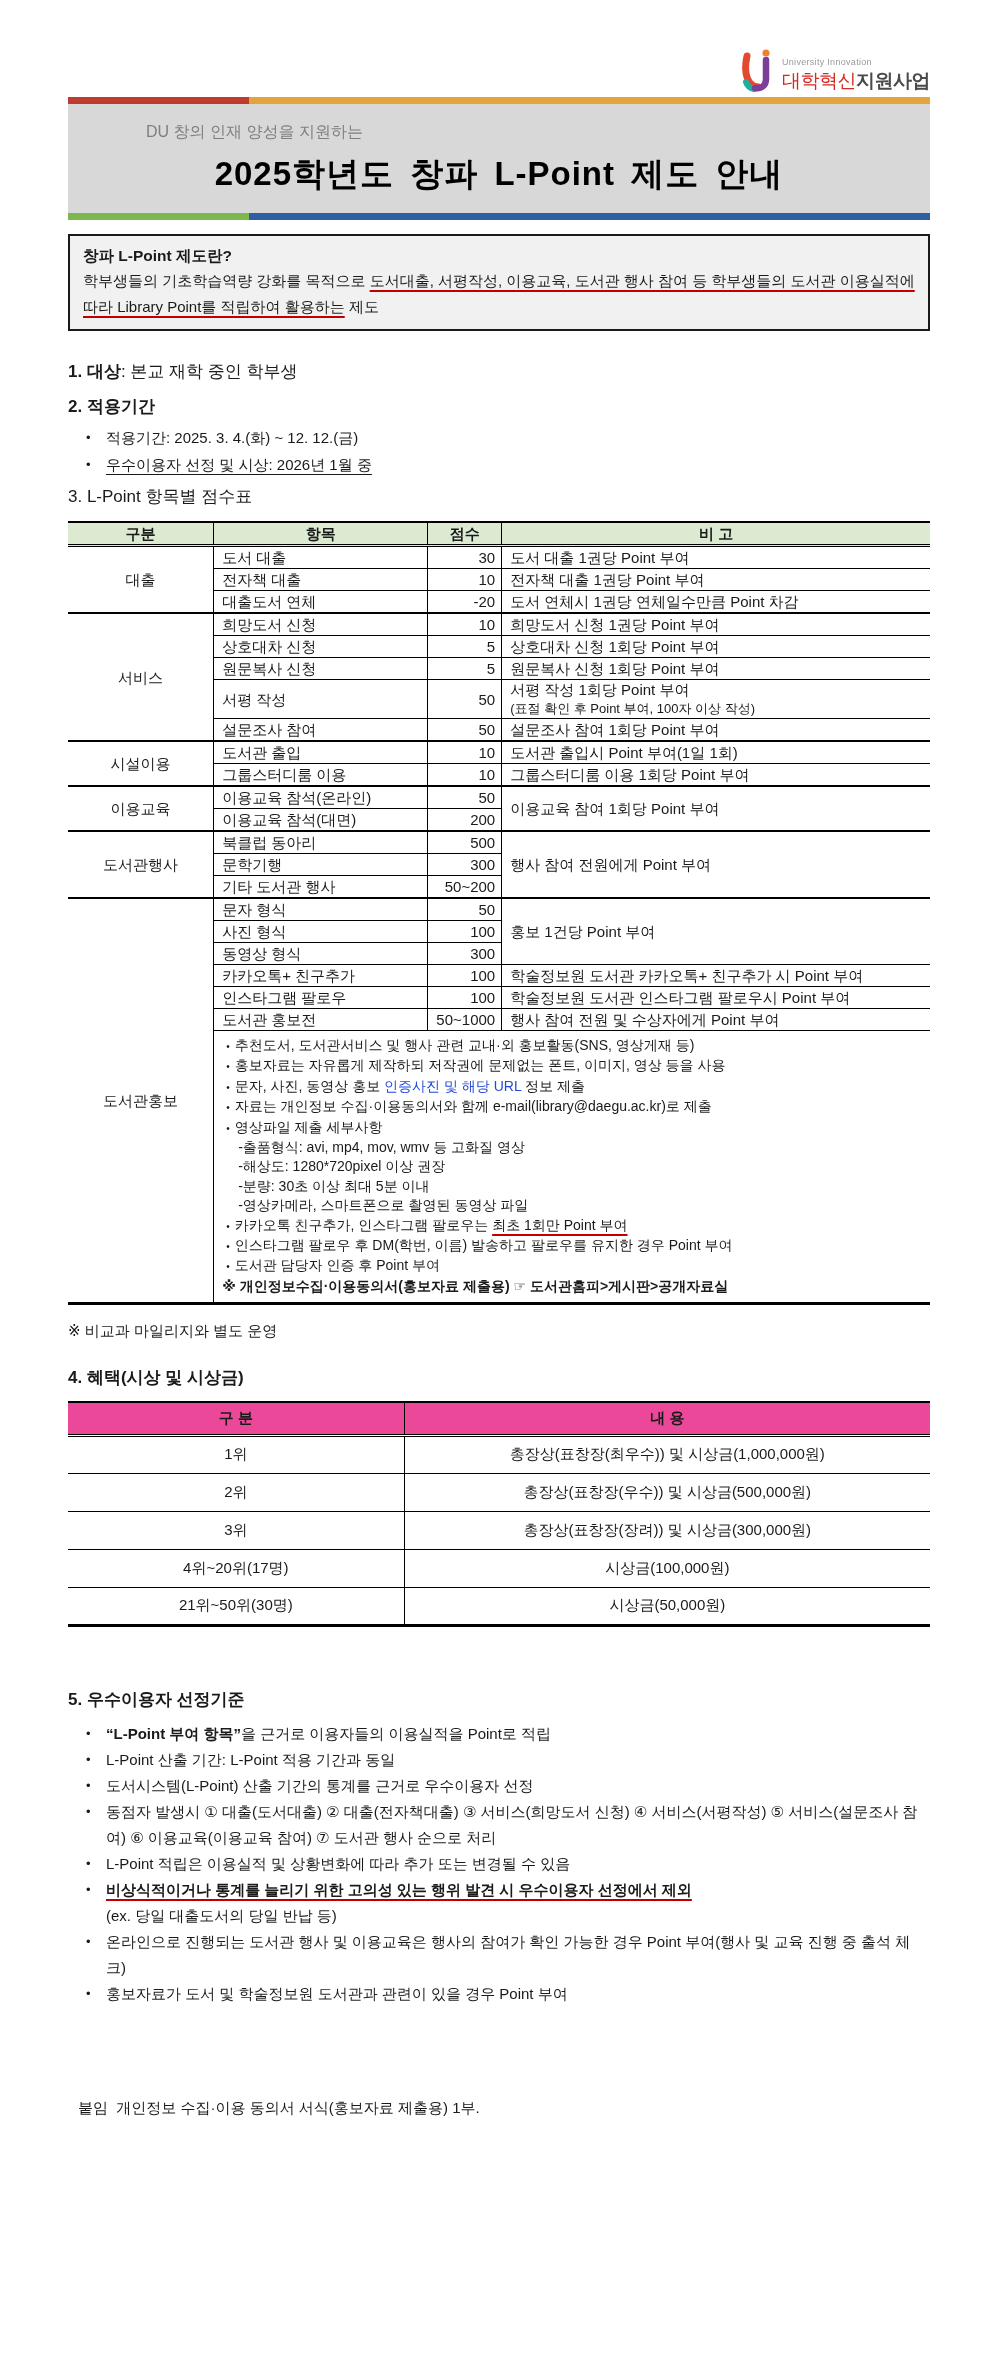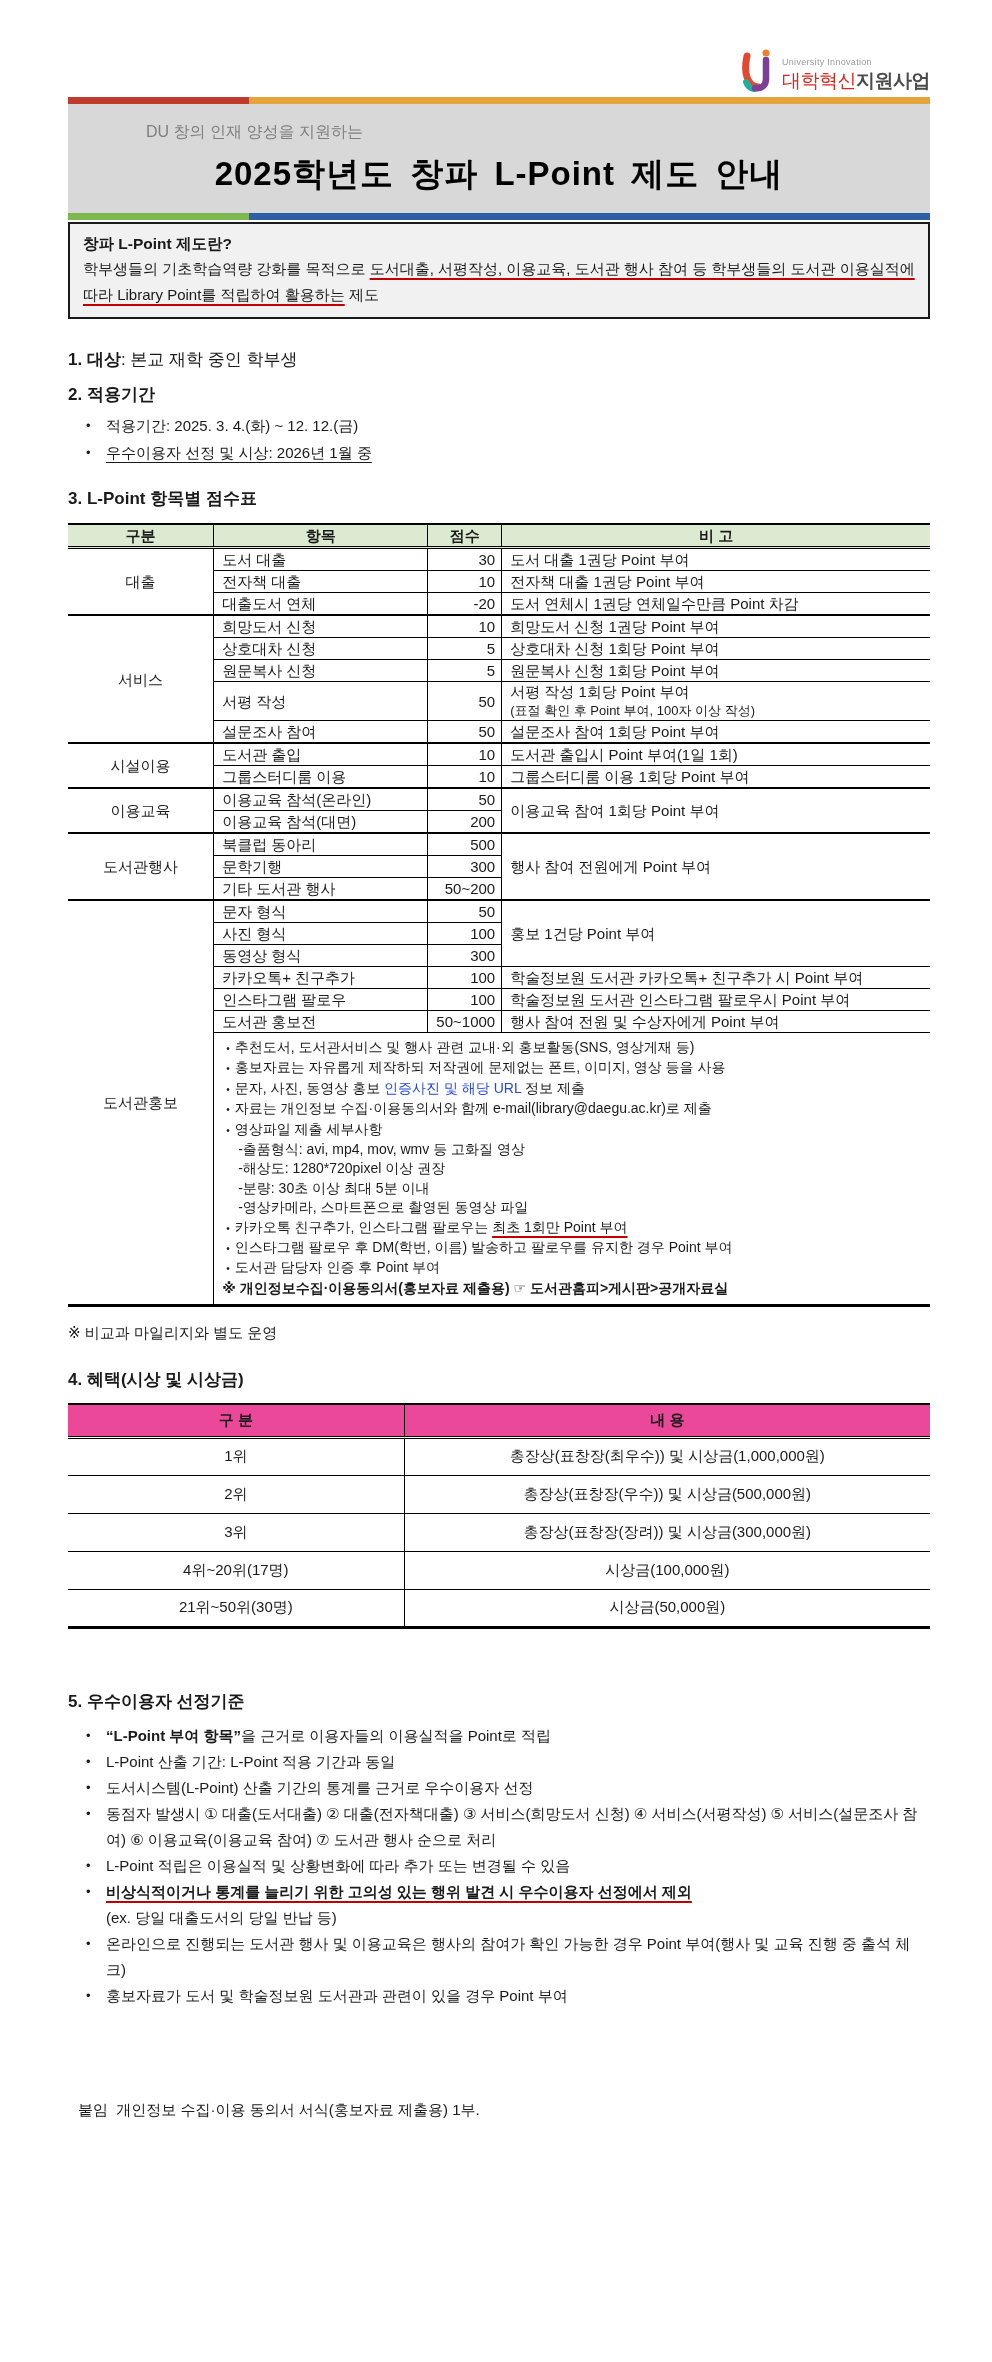--- a/index.html
+++ b/index.html
@@ -22,31 +22,31 @@
   .seg-b { flex:1; }
   .bar-top .seg-a { background:#bf3b2e; }
   .bar-top .seg-b { background:#e5a33c; }
   .bar-bottom .seg-a { background:#7db84e; }
   .bar-bottom .seg-b { background:#2e5fa4; }
   .banner-body { background:#d8d8d8; padding:18px 0 16px; }
   .banner-sub { padding-left:78px; color:#7f7f7f; font-size:16px; }
   .banner-title { text-align:center; font-size:33px; font-weight:bold; color:#000; margin-top:9px; letter-spacing:1px; word-spacing:6px; }
 
   
-  .intro-box { margin-top:2px; border:2px solid #1a1a1a; background:#f1f1f1; padding:7px 13px 9px; }
+  .intro-box { margin-top:14px; border:2px solid #1a1a1a; background:#f1f1f1; padding:7px 13px 9px; }
   .intro-title { font-weight:bold; font-size:15.5px; line-height:25px; }
   .intro-body { font-size:15px; line-height:26px; }
   .red-underline { text-decoration:underline; text-decoration-color:#c00000; text-decoration-thickness:1.5px; text-underline-offset:4px; }
 
   
   .sec-line { font-size:17px; line-height:22px; }
   .sec-label { font-weight:bold; }
   #sec1 { margin-top:30px; }
   #sec2-h { margin-top:13px; font-weight:bold; }
-  #sec3-h { margin-top:22px; font-weight:bold; }
+  #sec3-h { margin-top:8px; font-weight:normal; }
   #sec4-h { margin-top:26px; font-weight:bold; }
   #sec5-h { margin-top:62px; font-weight:bold; }
 
   .plain-bullets { margin-top:6px; }
   .pb { display:flex; font-size:15px; line-height:27px; padding-left:18px; }
   .pb::before { content:"•"; flex:none; width:20px; font-size:13px; }
   .black-underline { text-decoration:underline; text-decoration-color:#1a1a1a; text-decoration-thickness:1.2px; text-underline-offset:4px; }
 
   
   .score-table { margin-top:13px; width:100%; border-collapse:collapse; border-top:2px solid #000;

